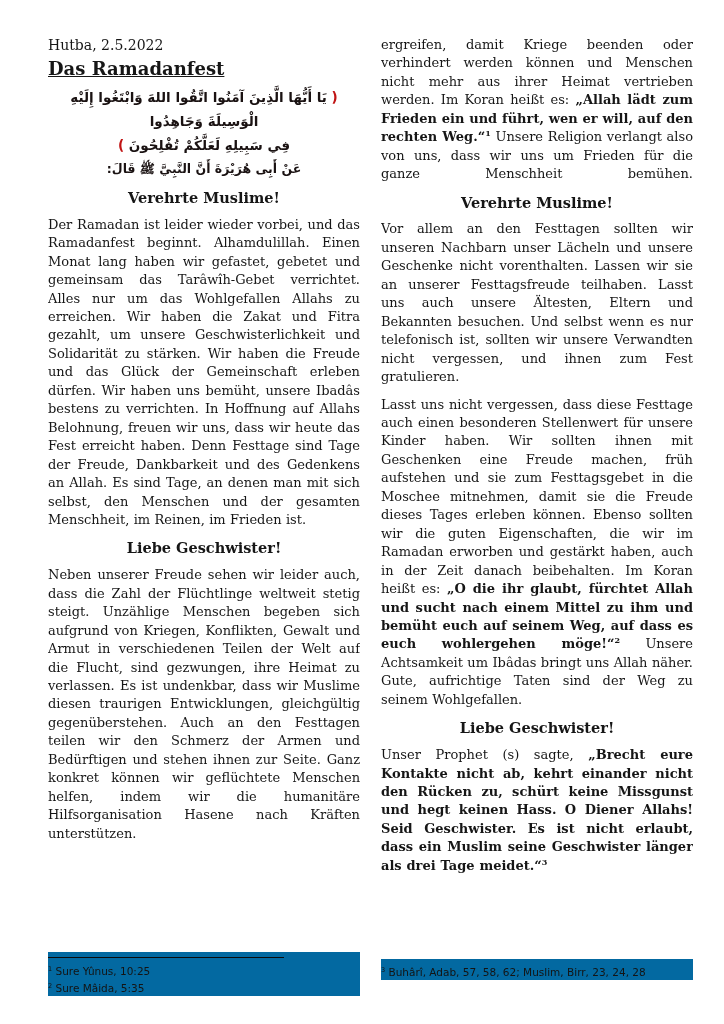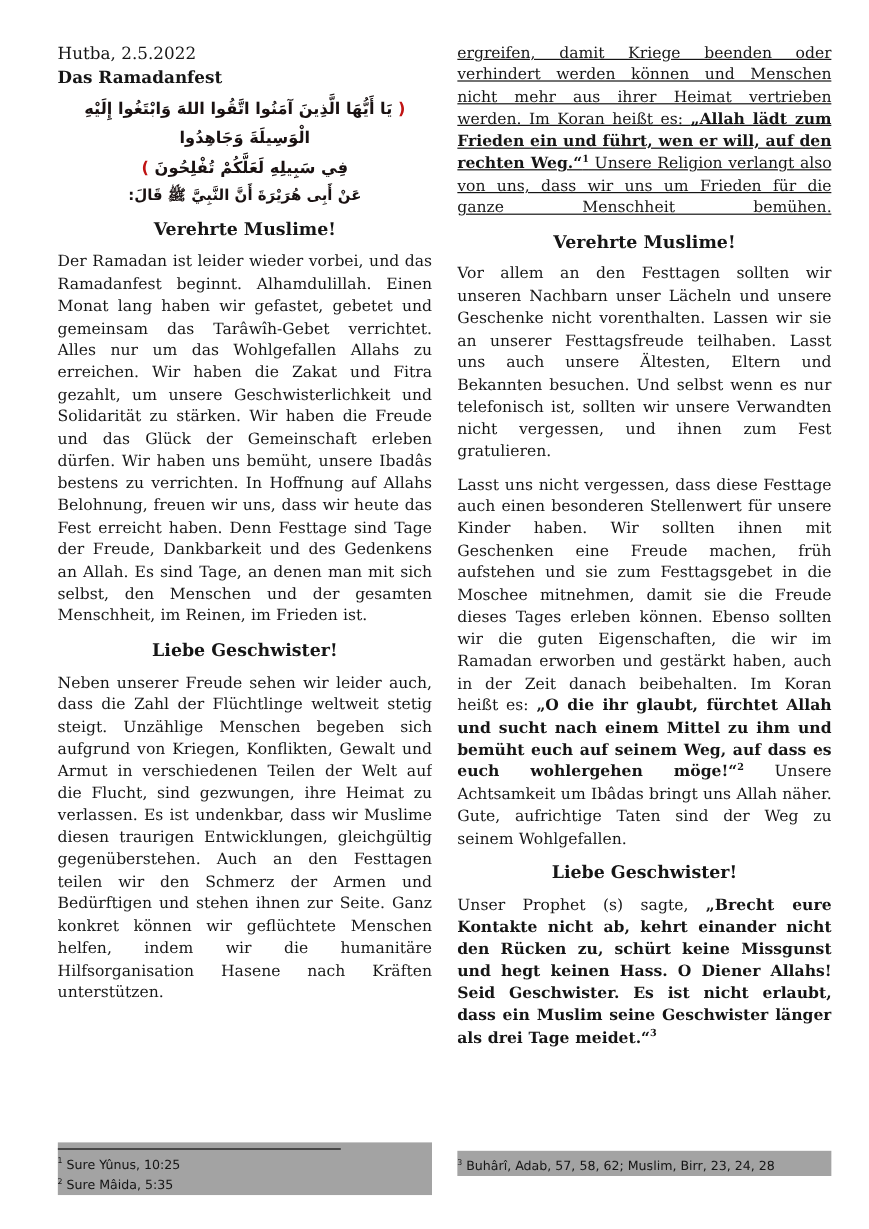--- a/index.html
+++ b/index.html
@@ -17,21 +17,21 @@
     overflow: hidden;
   }
   .col {
     position: relative;
     width: 312px;
     flex: 0 0 312px;
     overflow: hidden;
     height: 100%;
   }
   .dateline { font-size: 14px; line-height: 1.4; }
-  .doc-title { font-size: 14px; font-weight: bold; line-height: 1.4; margin-bottom: 4px; }
+  .doc-title { font-size: 18px; font-weight: bold; line-height: 1.4; margin-bottom: 4px; text-decoration: underline; }
   .arabic {
     direction: rtl;
     text-align: center;
     font-family: "DejaVu Sans", "Liberation Sans", sans-serif;
     font-weight: bold;
     color: #1a1212;
     margin: 4px 0 2px 0;
   }
   .arabic-verse { font-size: 13.5px; line-height: 1.8; }
   .arabic-narrator { font-size: 12.5px; line-height: 1.7; }
@@ -44,26 +44,26 @@
     text-align: center;
   }
   .body {
     margin: 0 0 9px 0;
     text-align: justify;
     font-size: 13px;
     line-height: 1.42;
     hyphens: none;
     word-spacing: 0.02em;
   }
-  .cont { text-align-last: justify; text-decoration: underline; }
+  .cont { text-align-last: justify; }
   sup { font-size: 0.62em; line-height: 0; }
   .footnotes {
     position: absolute;
     left: 0; right: 0; bottom: 0;
-    background: #a3a3a3;
+    background: #0369a1;
     font-family: "DejaVu Sans", "Liberation Sans", sans-serif;
     font-size: 10.5px;
     line-height: 1.55;
     padding-top: 5px;
   }
   .footnotes.right-fn { bottom: 16px; }
   .fn-rule {
     border: 0;
     border-top: 1.6px solid #0c0c0c;
     width: 236px;

